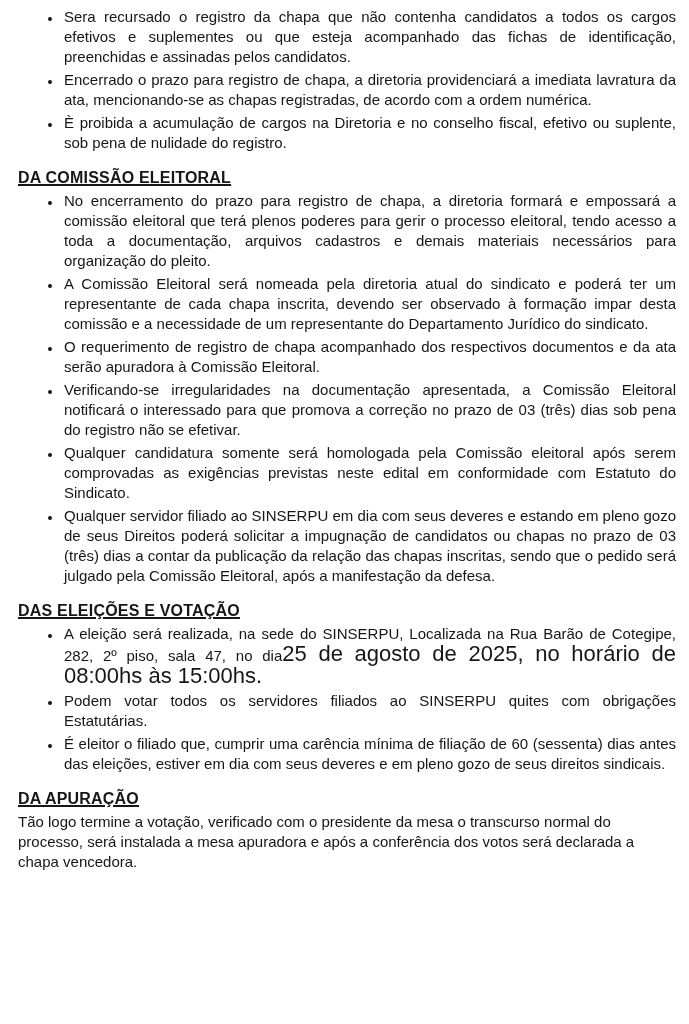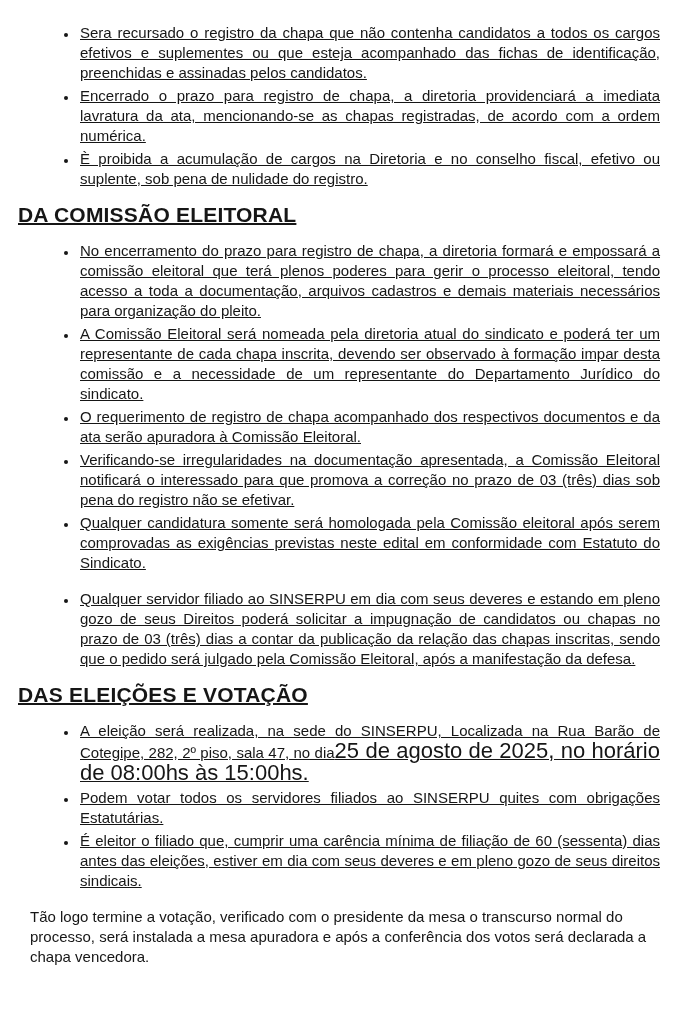--- a/index.html
+++ b/index.html
@@ -17,43 +17,42 @@
     line-height: 20px;
     color: #161616;
   }
   .page {
     box-sizing: border-box;
     width: 689px;
     height: 1024px;
     padding: 7px 13px 0 18px;
   }
   ul.bullets {
-    margin: 16px;
+    margin: 0;
     padding: 0 0 0 44px;
     list-style: disc outside;
-    text-decoration: underline;
   }
   ul.bullets li {
     margin: 0 0 3px 0;
     padding-left: 2px;
     text-align: justify;
   }
   ul.bullets li::marker {
     font-size: 12px;
   }
   .heading {
     font-weight: bold;
-    font-size: 21px;
+    font-size: 16px;
     text-decoration: underline;
     text-decoration-thickness: 1.5px;
     margin: 15px 0 3px 0;
     letter-spacing: 0.2px;
   }
   .para {
-    margin: 12px;
+    margin: 0;
     text-align: left;
   }
   .alt {
     font-size: 22px;
   }
 </style>
 </head>
 <body>
 
 <div class="page">
@@ -77,15 +76,16 @@
     <li><span>Qualquer servidor filiado ao SINSERPU em dia com seus deveres e estando em pleno gozo de seus Direitos poderá solicitar a impugnação de candidatos ou chapas no prazo de 03 (três) dias a contar da publicação da relação das chapas inscritas, sendo que o pedido será julgado pela Comissão Eleitoral, após a manifestação da defesa.</span></li>
   </ul>
 
   <div class="heading">DAS ELEIÇÕES E VOTAÇÃO</div>
   <ul class="bullets">
     <li><span>A eleição será realizada, na sede do SINSERPU, Localizada na Rua Barão de Cotegipe, 282, 2º piso, sala 47, no dia</span><span class="alt">25 de agosto de 2025, no horário de 08:00hs às 15:00hs.</span></li>
     <li><span>Podem votar todos os servidores filiados ao SINSERPU quites com obrigações Estatutárias.</span></li>
     <li><span>É eleitor o filiado que, cumprir uma carência mínima de filiação de 60 (sessenta) dias antes das eleições, estiver em dia com seus deveres e em pleno gozo de seus direitos sindicais.</span></li>
   </ul>
 
+  <div class="heading">DA APURAÇÃO</div>
   <p class="para">Tão logo termine a votação, verificado com o presidente da mesa o transcurso normal do processo, será instalada a mesa apuradora e após a conferência dos votos será declarada a chapa vencedora.</p>
 
 </div>
 
 </body></html>

